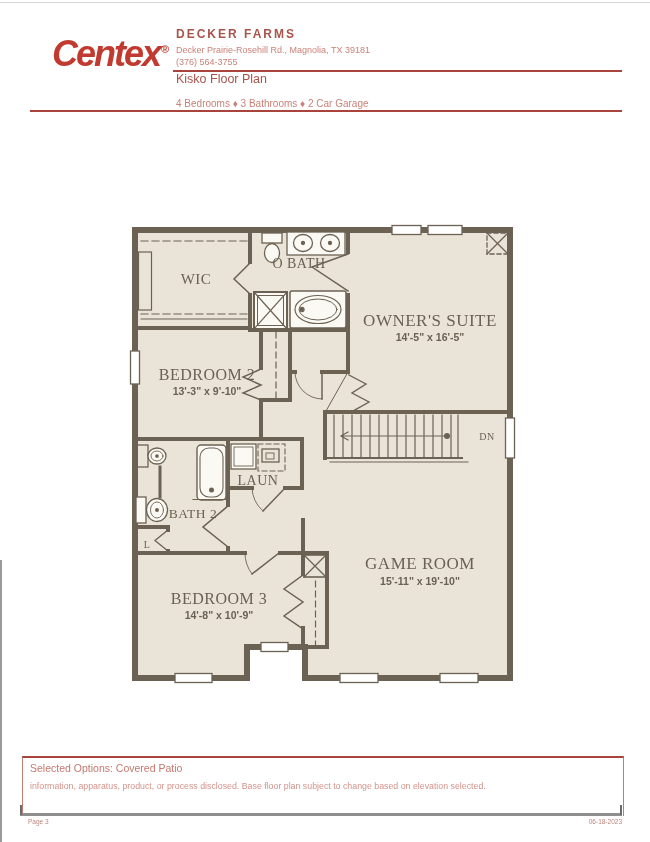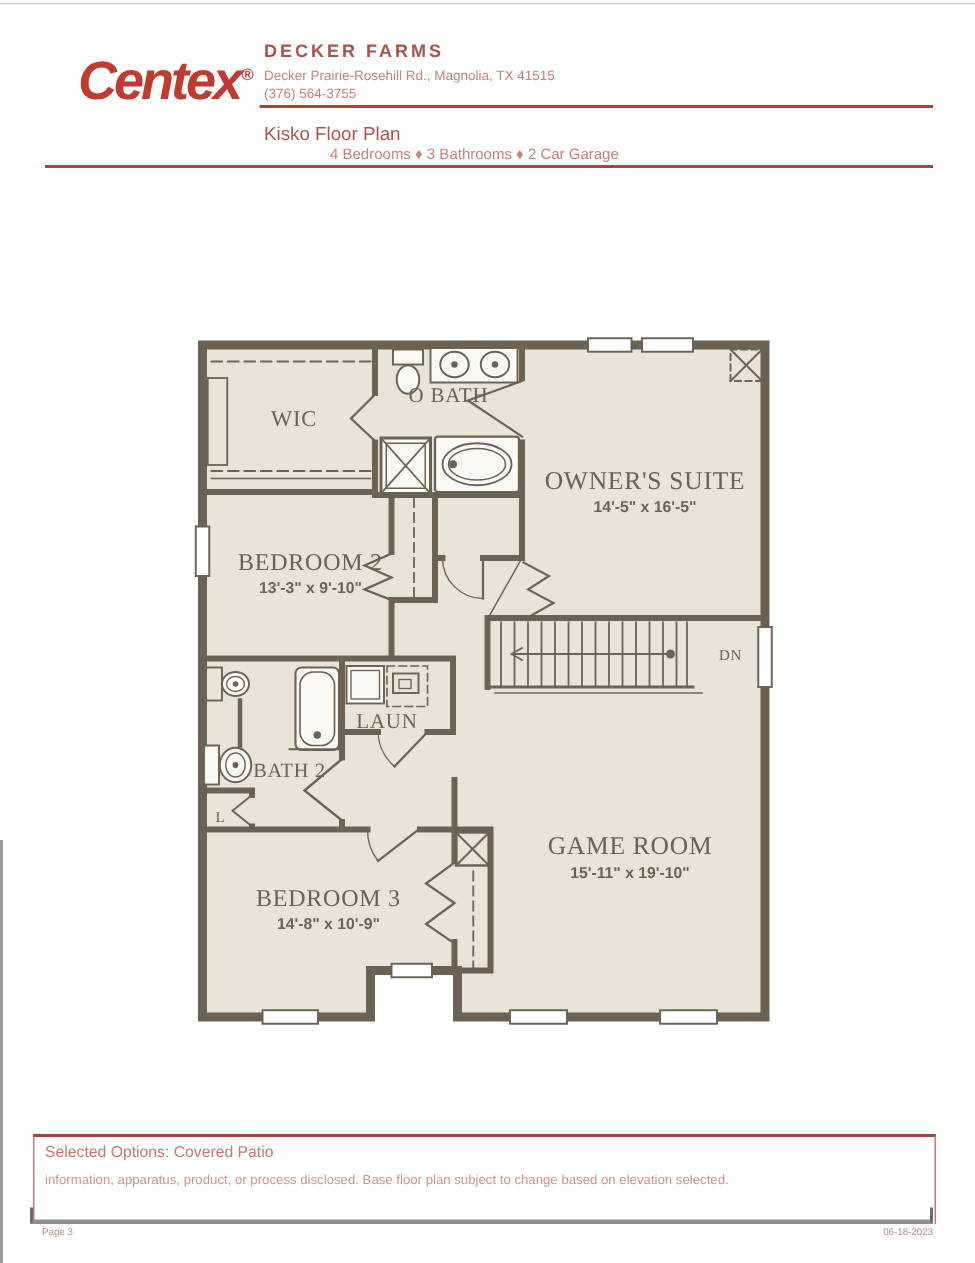--- a/index.html
+++ b/index.html
@@ -10,22 +10,22 @@
   #logo{left:52px;top:36px;font-family:Liberation Sans, sans-serif;font-style:italic;font-weight:bold;
         font-size:36px;color:#c13a30;letter-spacing:-2px;line-height:1;}
   #logo sup{font-size:11px;font-style:normal;letter-spacing:0;margin-left:1px;}
   #community{left:176px;top:27px;font-family:Liberation Sans, sans-serif;font-weight:bold;
         font-size:12px;letter-spacing:2px;color:#a8544b;}
   #address{left:176px;top:45px;font-size:9px;color:#ca8078;}
   #phone{left:176px;top:57px;font-size:9px;color:#ca8078;}
   .redline{height:2px;background:#a8443b;}
   #line1{left:173px;top:70px;width:449px;}
   #line2{left:30px;top:110px;width:592px;}
-  #planname{left:176px;top:82px;font-size:12.5px;color:#a8544b;}
-  #features{left:176px;top:98px;font-size:10px;color:#ca8078;margin-left:44px;}
+  #planname{left:176px;top:72px;font-size:12.5px;color:#a8544b;}
+  #features{left:176px;top:98px;font-size:10px;color:#ca8078;}
   #floortitle{left:0;top:126px;width:650px;text-align:center;font-size:13px;color:#3a3a3a;}
   
   #optbox{left:22px;top:756px;width:600px;height:58px;border-top:2px solid #a8443b;
           border-left:1px solid #c07b72;border-right:1px solid #c07b72;}
   #selopts{left:30px;top:762px;font-size:10.5px;color:#c5786e;}
   #disc{left:30px;top:781px;width:588px;font-size:8.8px;line-height:11.5px;color:#d2938b;}
   #grayline{left:20px;top:813px;width:602px;height:2.5px;background:#8e8e8e;}
   .tick{width:2px;height:10px;background:#6b6b6b;top:805px;}
   #tickL{left:20px;} #tickR{left:620px;}
   #pagenum{left:28px;top:818px;font-size:6.5px;color:#bd847c;}
@@ -39,21 +39,21 @@
 </head>
 <body>
 
 <div id="page">
 
   <div class="abs" id="topedge"></div>
   <div class="abs" id="leftedge"></div>
 
   <div class="abs" id="logo"><span>Centex</span><sup>®</sup></div>
   <div class="abs" id="community">DECKER FARMS</div>
-  <div class="abs" id="address">Decker Prairie-Rosehill Rd., Magnolia, TX 41515</div>
+  <div class="abs" id="address">Decker Prairie-Rosehill Rd., Magnolia, TX 39181</div>
   <div class="abs" id="phone">(376) 564-3755</div>
   <div class="abs redline" id="line1"></div>
   <div class="abs" id="planname">Kisko Floor Plan</div>
   <div class="abs" id="features">4 Bedrooms ♦ 3 Bathrooms ♦ 2 Car Garage</div>
   <div class="abs redline" id="line2"></div>
 
   <svg class="abs" style="left:0;top:0" width="650" height="842">
     <g stroke="#6c6254" stroke-linecap="square" fill="none">
 
       <path d="M135,230 H510 V678 H305 V647 H247 V678 H135 Z" fill="#eae4d8" stroke-width="6"></path>

